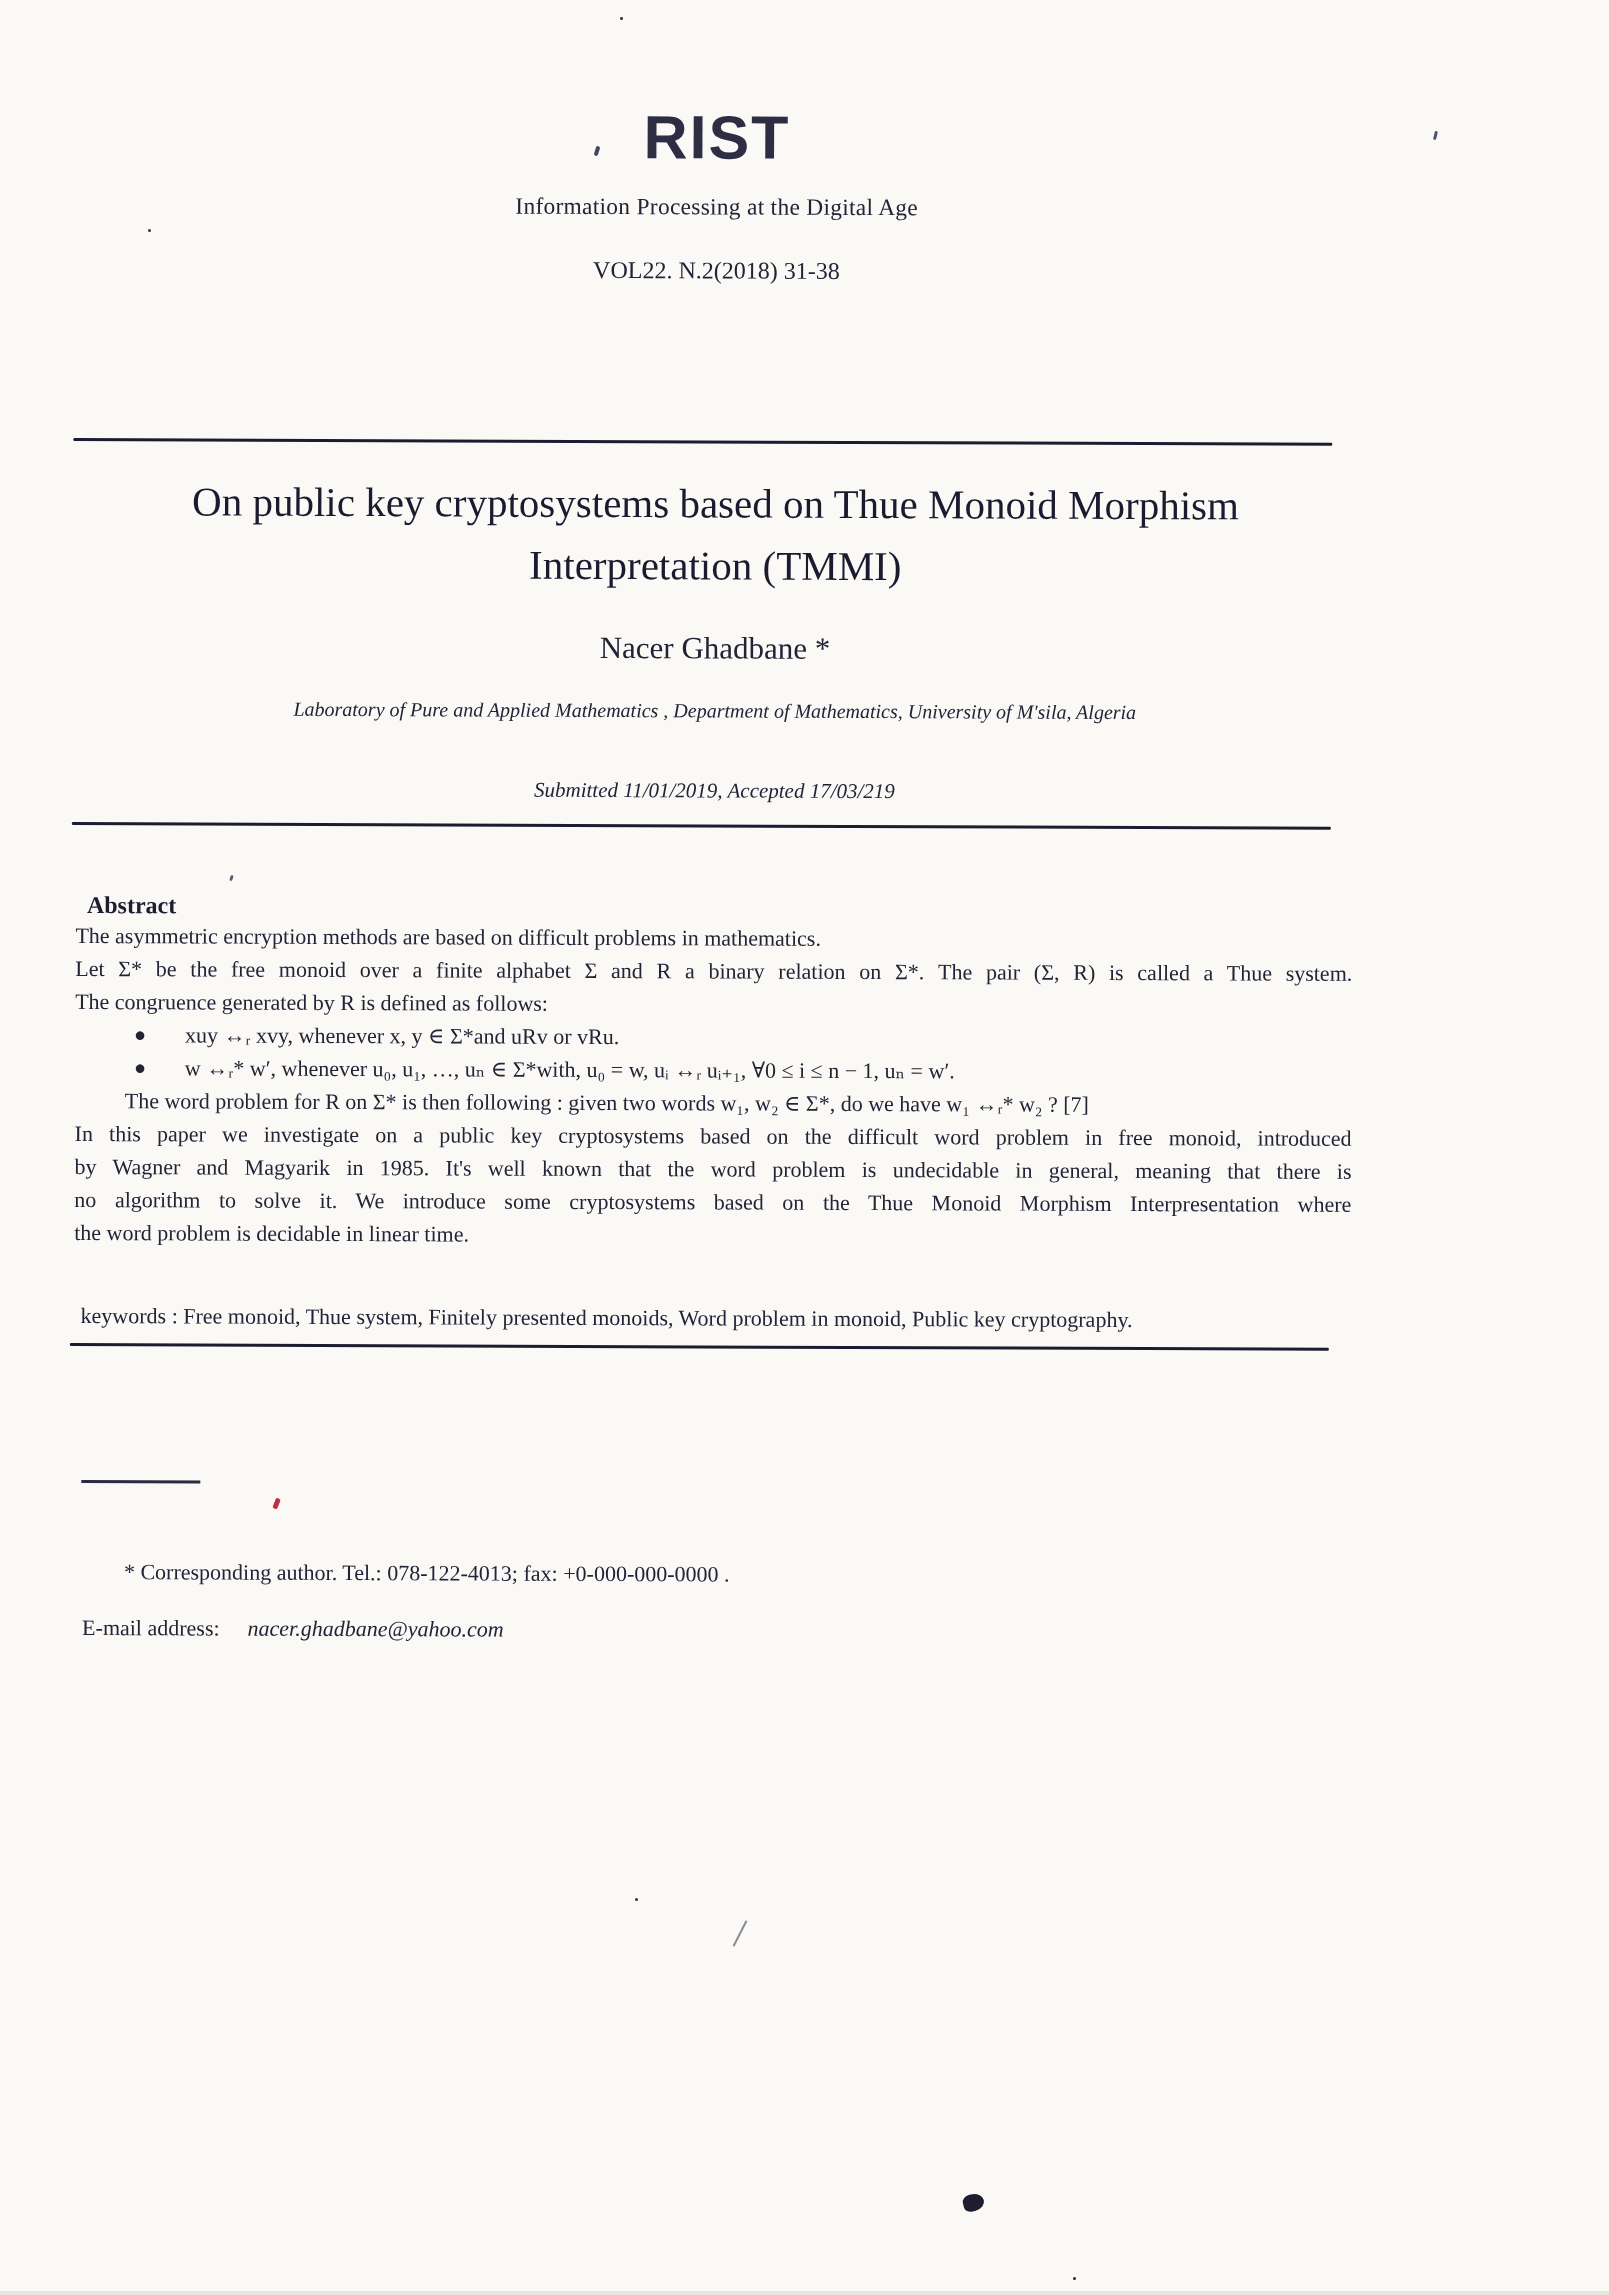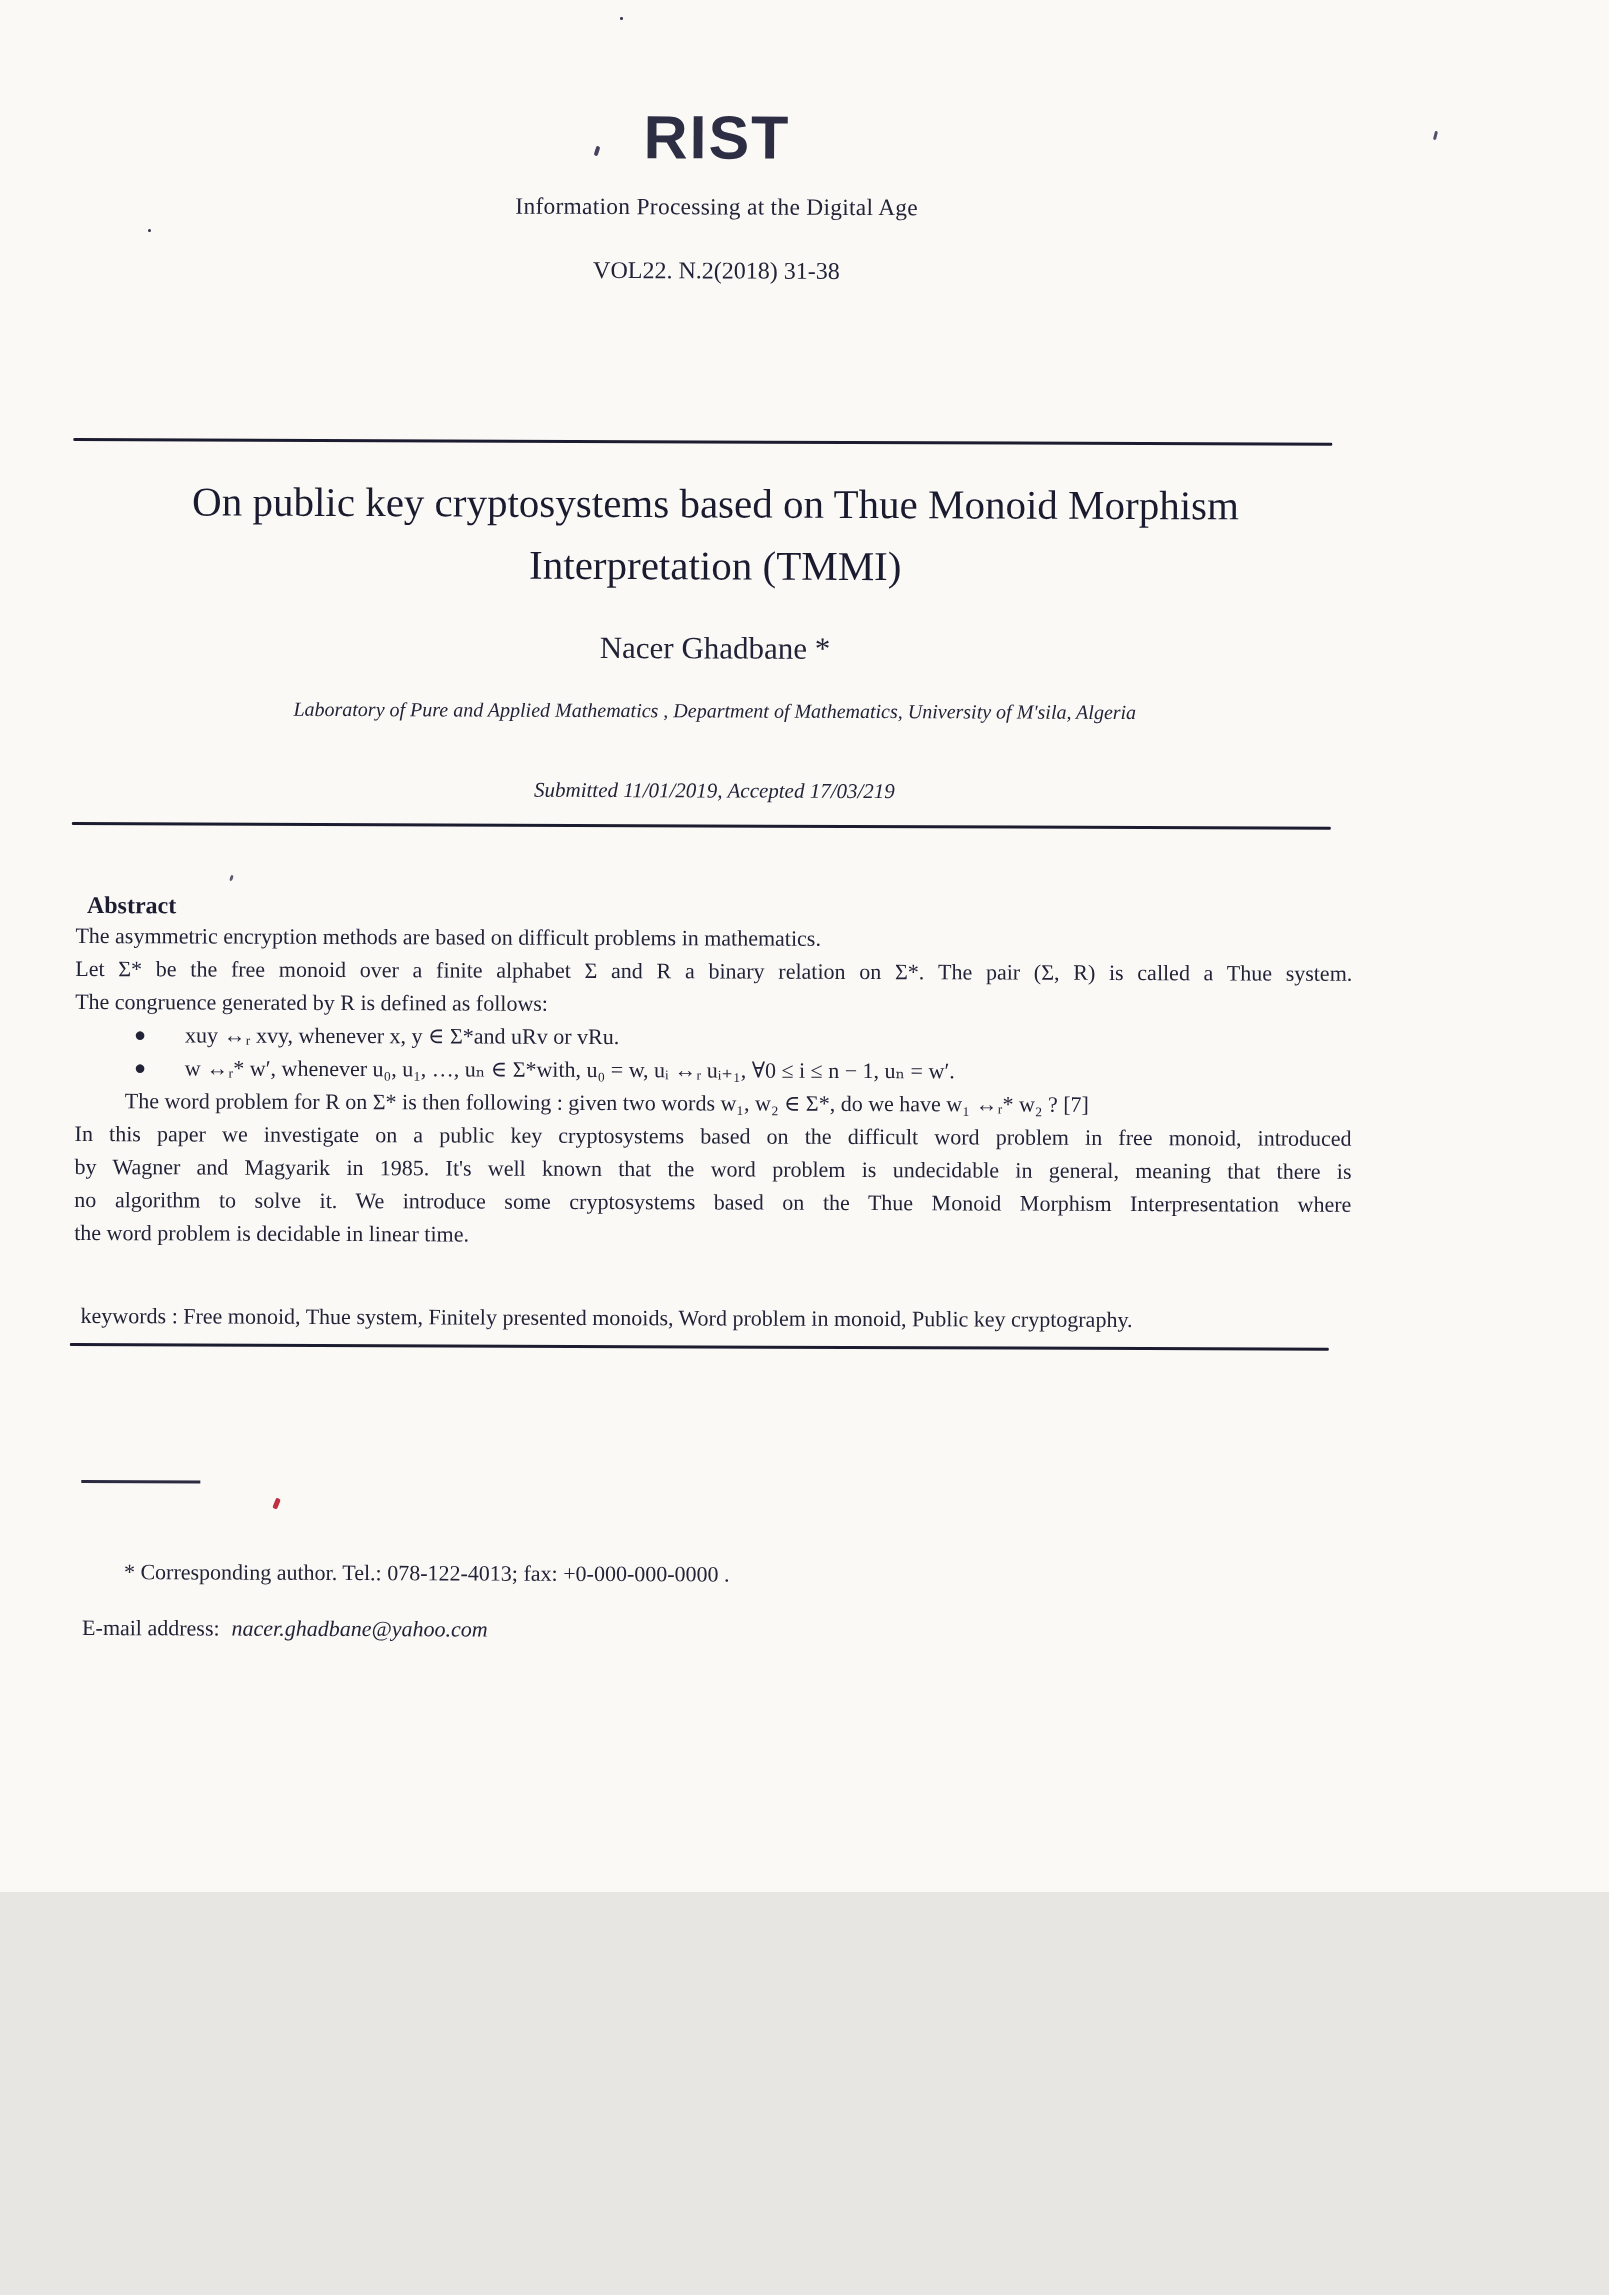--- a/index.html
+++ b/index.html
@@ -1,19 +1,19 @@
 <!DOCTYPE html>
 <html style="font-size:10.7px"><head>
 <meta charset="utf-8">
 <style>
   html, body { margin: 0; padding: 0; background: #e8e6e2; }
   .page {
     position: relative;
     width: 1609px;
-    height: 1892px;
+    height: 2291px;
     background: #faf9f6;
     overflow: hidden;
     font-family: "Liberation Serif", "DejaVu Serif", serif;
     color: #232338;
   }
   
   .content {
     position: absolute;
     left: 79px; top: 0;
     width: 1277px; height: 2295px;
@@ -80,21 +80,21 @@
   .keywords-line { top: 1303px; left: 6.7px; font-size: 22px; white-space: nowrap; }
 
   .footnote-divider {
     position: absolute;
     top: 1480px; left: 8px;
     width: 119px; height: 2.7px;
     background: #2a2a40;
   }
   .footnote-1 { top: 1559px; left: 51px; font-size: 22px; white-space: nowrap; }
   .footnote-2 { top: 1615px; left: 9.4px; font-size: 22px; white-space: nowrap; }
-  .email-text { font-style: italic; margin-left: 12px; }
+  .email-text { font-style: italic; margin-left: 28px; }
 
   
   .speck { position: absolute; background: #3a3a50; border-radius: 50%; }
   .sp-top-dot        { left: 620px;  top: 17.4px;   width: 2.7px;  height: 2.7px; }
   .sp-quote          { left: 595px;  top: 146px;  width: 4px;  height: 10px; border-radius: 2px; transform: rotate(18deg); background: #44445c; }
   .sp-comma-right    { left: 1434px; top: 131px;  width: 3.3px;  height: 8.7px; border-radius: 2px; transform: rotate(14deg); background: #50506a; }
   .sp-dot-left       { left: 148px;  top: 229px;  width: 2.7px;  height: 3.3px; }
   .sp-abstract-tick  { left: 230px;  top: 875px; width: 2.7px;  height: 6px;  transform: rotate(20deg); background: #5a5a72; }
   .sp-mid-dot        { left: 635px;  top: 1898px; width: 3.3px;  height: 3.3px;  background: #2e2e46; }
   .sp-slash          { left: 739px; top: 1919px; width: 2px;  height: 29px; border-radius: 1.3px; transform: rotate(27deg); background: #8a8a98; }

